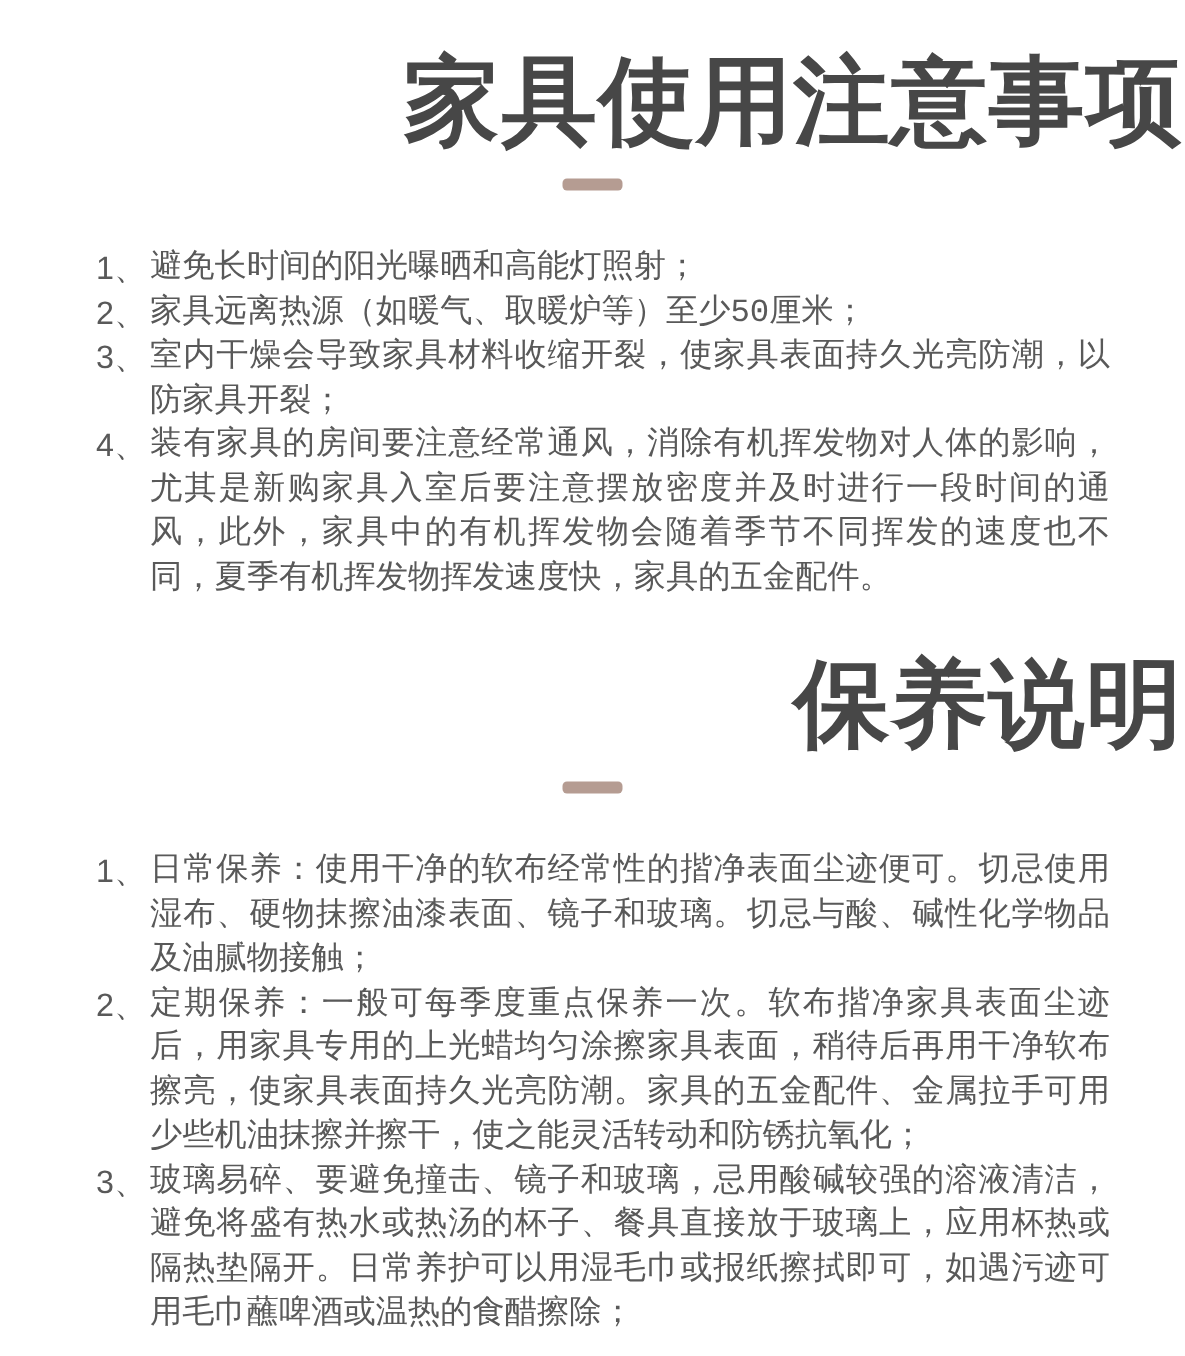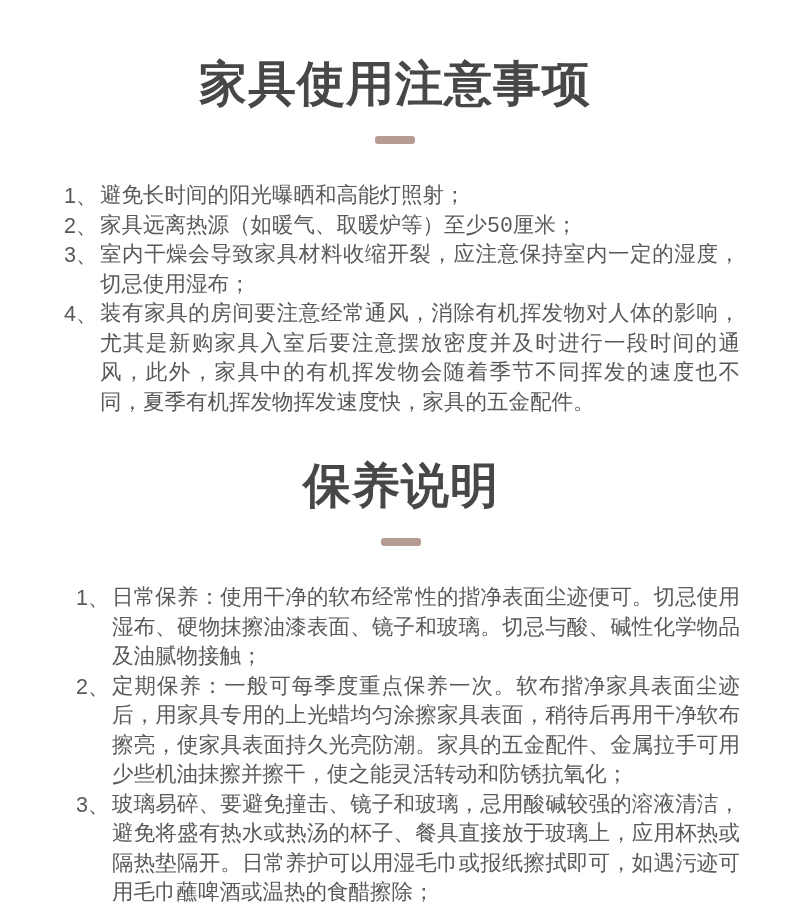--- a/index.html
+++ b/index.html
@@ -13,26 +13,26 @@
     overflow: hidden;
     font-family: "Liberation Sans", "DejaVu Sans", sans-serif;
   }
   .page {
     width: 790px;
     box-sizing: border-box;
     padding-top: 40px;
     background: var(--page-bg, #ffffff);
   }
   .section-title {
-    margin: 18px;
-    font-size: 48px;
+    margin: 1px;
+    font-size: 64px;
     line-height: 52px;
     font-weight: 700;
     letter-spacing: 1px;
-    text-align: center;
+    text-align: right;
     color: var(--title-color, #474747);
   }
   .title-divider {
     width: 40px;
     height: 8px;
     border-radius: 3px;
     margin: 26px auto 0 auto;
     background: var(--accent-color, #b59c92);
   }
   .notice-list {
@@ -50,21 +50,20 @@
     flex: 0 0 36px;
   }
   .item-text {
     flex: 1;
     text-align: justify;
     text-justify: inter-ideograph;
     font-family: Liberation Mono, monospace;
   }
   .section-maintenance {
     margin-top: 42px;
-    padding-left: 12px;
   }
 </style>
 </head>
 <body>
 
 <main class="page">
 
   <section>
     <h1 class="section-title">家具使用注意事项</h1>
     <div class="title-divider"></div>
@@ -72,21 +71,21 @@
       <li>
         <span class="item-marker">1、</span>
         <span class="item-text">避免长时间的阳光曝晒和高能灯照射；</span>
       </li>
       <li>
         <span class="item-marker">2、</span>
         <span class="item-text">家具远离热源（如暖气、取暖炉等）至少50厘米；</span>
       </li>
       <li>
         <span class="item-marker">3、</span>
-        <span class="item-text">室内干燥会导致家具材料收缩开裂，应注意保持室内一定的湿度，切忌使用湿布；</span>
+        <span class="item-text">室内干燥会导致家具材料收缩开裂，使家具表面持久光亮防潮，以防家具开裂；</span>
       </li>
       <li>
         <span class="item-marker">4、</span>
         <span class="item-text">装有家具的房间要注意经常通风，消除有机挥发物对人体的影响，尤其是新购家具入室后要注意摆放密度并及时进行一段时间的通风，此外，家具中的有机挥发物会随着季节不同挥发的速度也不同，夏季有机挥发物挥发速度快，家具的五金配件。</span>
       </li>
     </ol>
   </section>
 
   <section class="section-maintenance">
     <h1 class="section-title">保养说明</h1>

